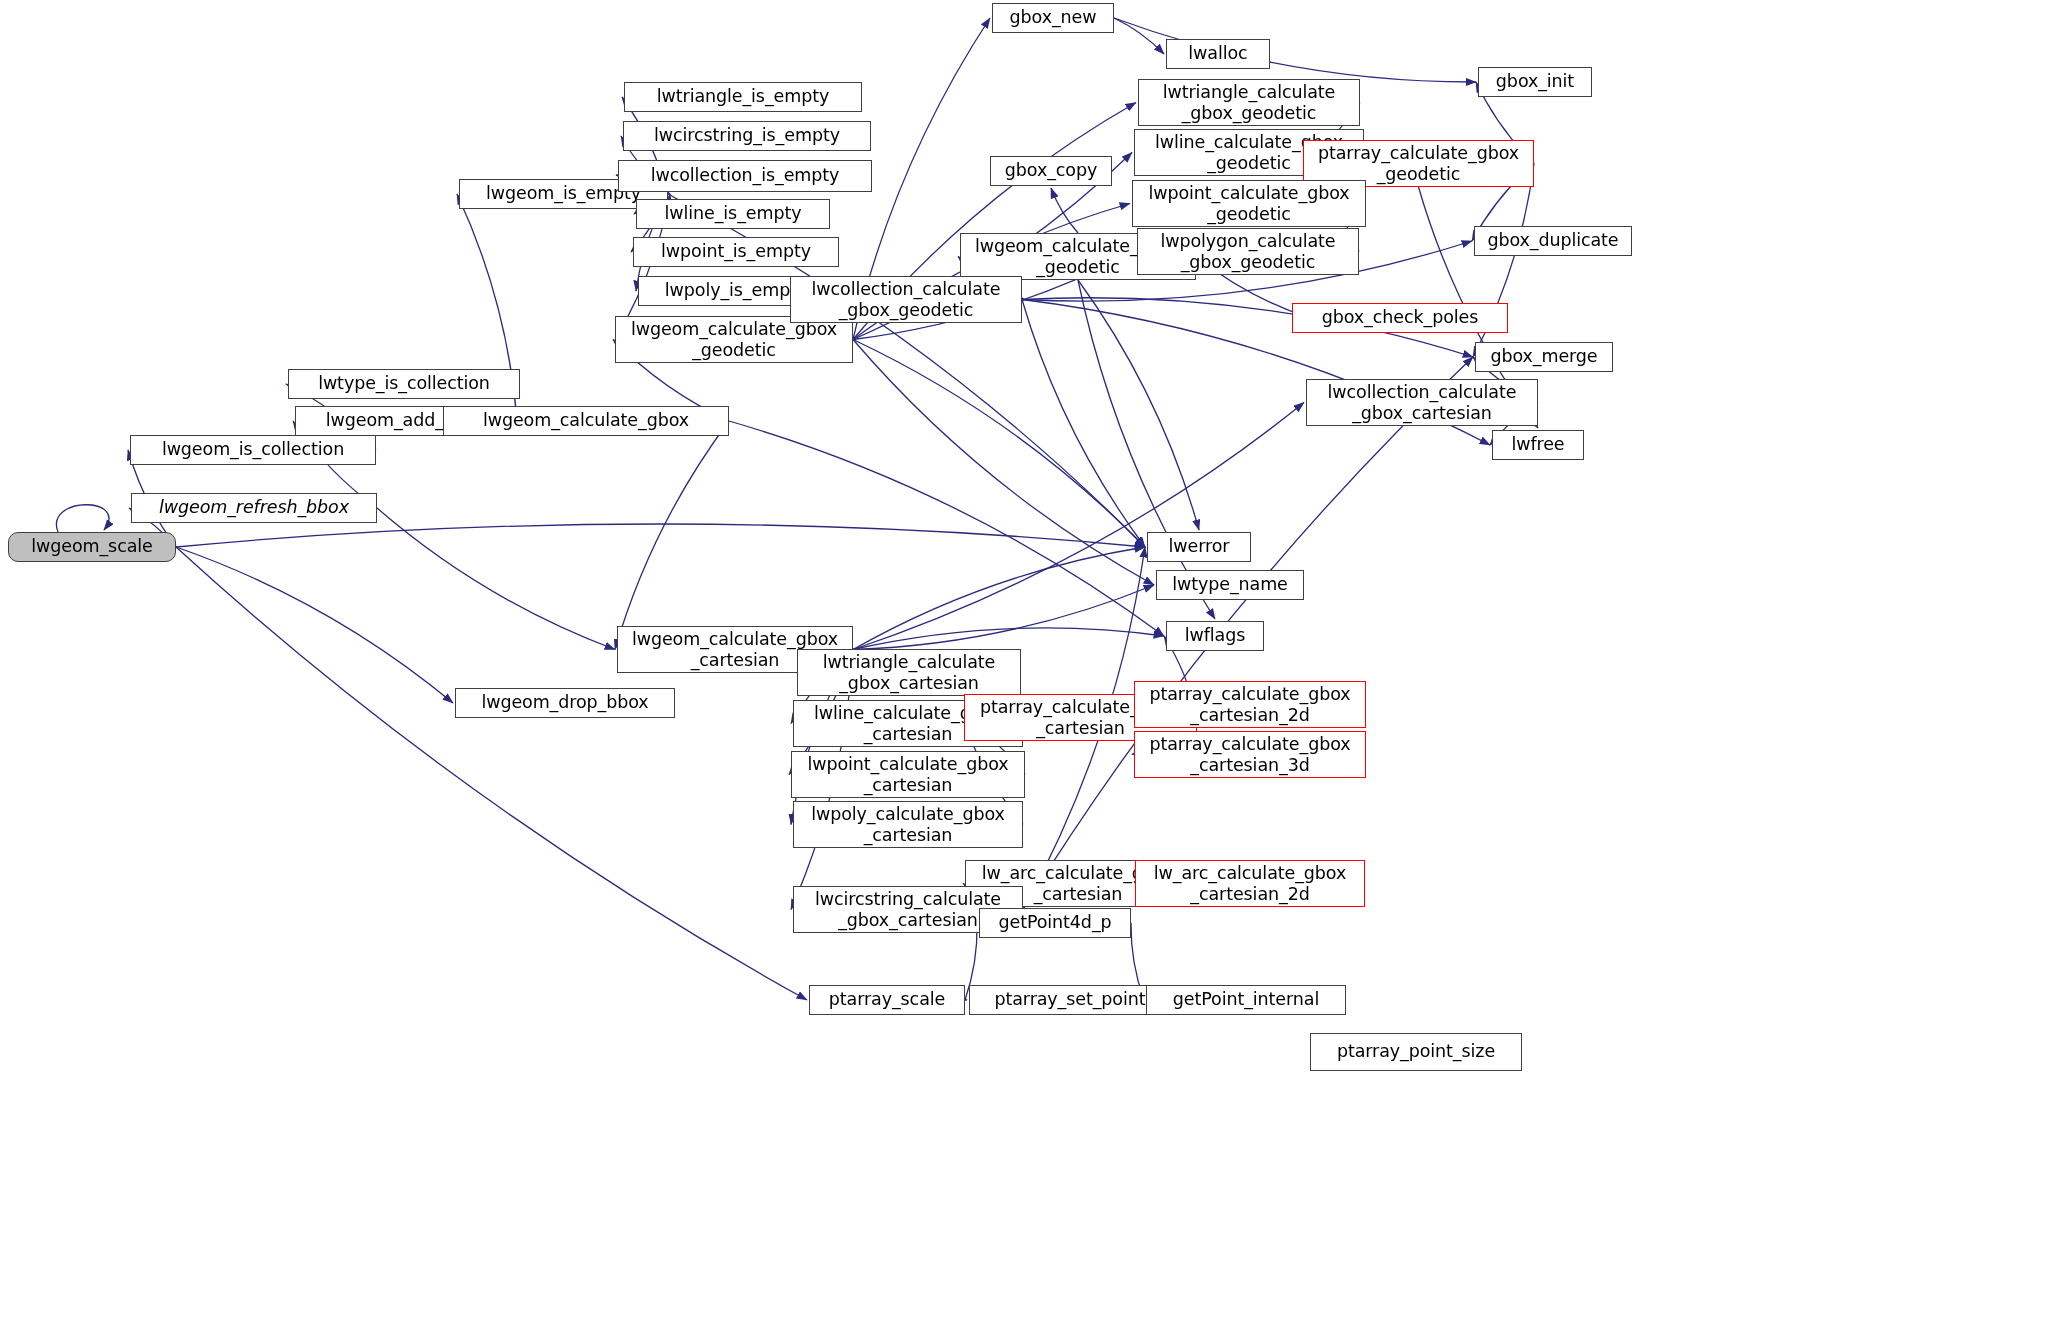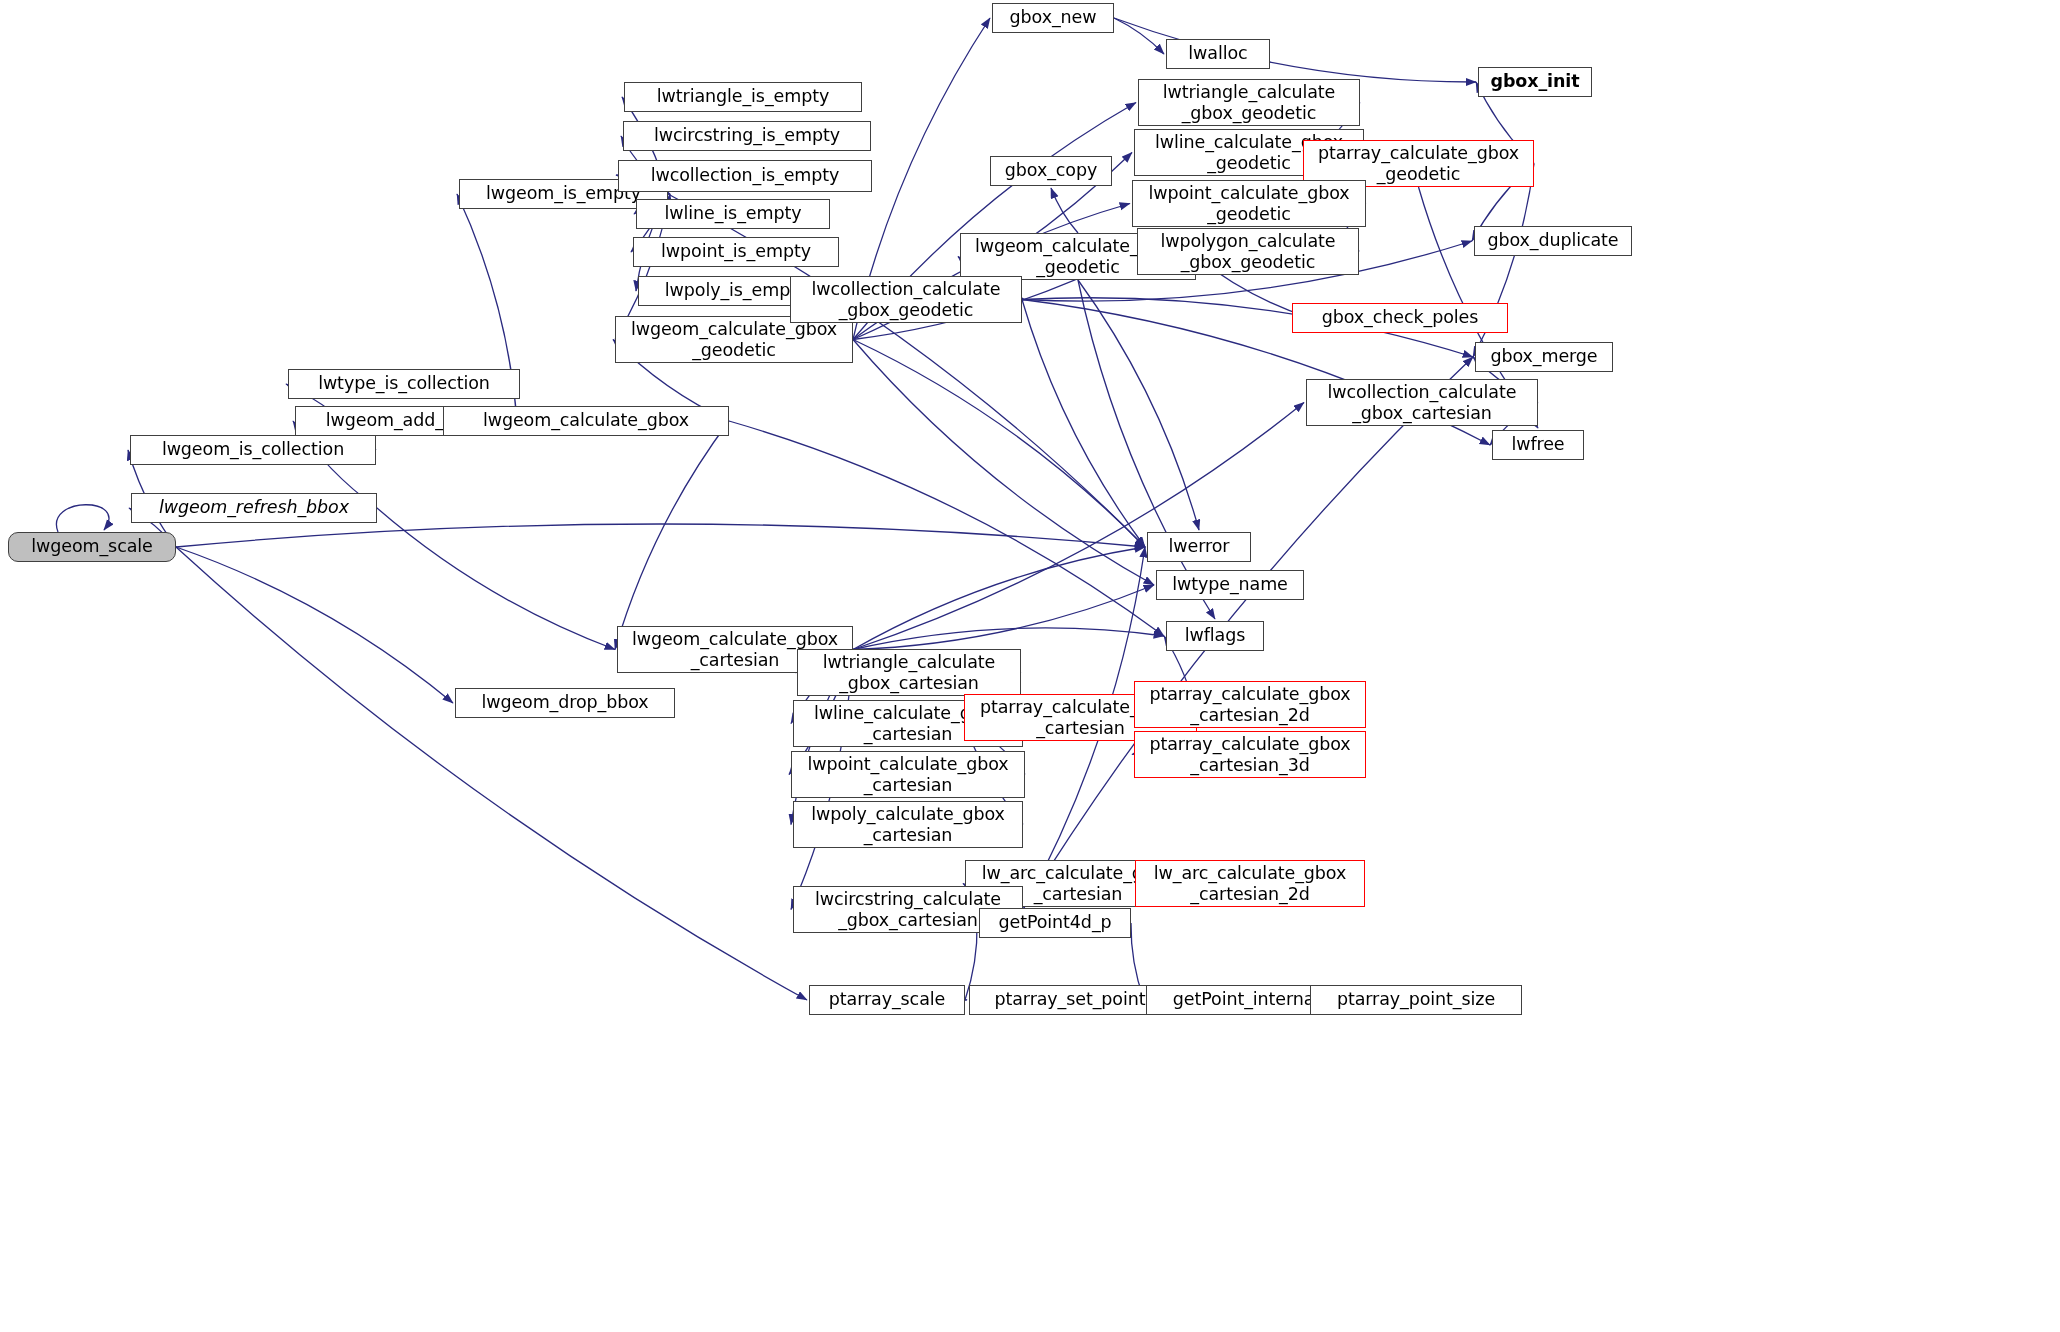--- a/index.html
+++ b/index.html
@@ -119,21 +119,21 @@
       <div class="node" style="left: 624px; top: 82px; width: 238px; height: 30px;"><span>lwtriangle_is_empty</span></div>
       <div class="node" style="left: 623px; top: 121px; width: 248px; height: 30px;"><span>lwcircstring_is_empty</span></div>
       <div class="node" style="left: 618px; top: 160px; width: 254px; height: 32px;"><span>lwcollection_is_empty</span></div>
       <div class="node" style="left: 636px; top: 199px; width: 194px; height: 30px;"><span>lwline_is_empty</span></div>
       <div class="node" style="left: 633px; top: 237px; width: 206px; height: 30px;"><span>lwpoint_is_empty</span></div>
       <div class="node" style="left: 638px; top: 276px; width: 196px; height: 30px;"><span>lwpoly_is_empty</span></div>
       <div class="node two-line" style="left: 615px; top: 316px; width: 238px; height: 47px;"><span>lwgeom_calculate_gbox
 _geodetic</span></div>
       <div class="node" style="left: 992px; top: 3px; width: 122px; height: 30px;"><span>gbox_new</span></div>
       <div class="node" style="left: 1166px; top: 39px; width: 104px; height: 30px;"><span>lwalloc</span></div>
-      <div class="node" style="left: 1478px; top: 67px; width: 114px; height: 30px; font-weight: bold;"><span>gbox_init</span></div>
+      <div class="node" style="left: 1478px; top: 67px; width: 114px; height: 30px;"><span>gbox_init</span></div>
       <div class="node two-line" style="left: 1138px; top: 79px; width: 222px; height: 47px;"><span>lwtriangle_calculate
 _gbox_geodetic</span></div>
       <div class="node two-line" style="left: 1134px; top: 129px; width: 230px; height: 47px;"><span>lwline_calculate_gbox
 _geodetic</span></div>
       <div class="node redbox two-line" style="left: 1303px; top: 140px; width: 231px; height: 47px;"><span>ptarray_calculate_gbox
 _geodetic</span></div>
       <div class="node" style="left: 990px; top: 156px; width: 122px; height: 30px;"><span>gbox_copy</span></div>
       <div class="node two-line" style="left: 1132px; top: 180px; width: 234px; height: 47px;"><span>lwpoint_calculate_gbox
 _geodetic</span></div>
       <div class="node" style="left: 1474px; top: 226px; width: 158px; height: 30px;"><span>gbox_duplicate</span></div>
@@ -171,15 +171,15 @@
       <div class="node two-line" style="left: 965px; top: 860px; width: 226px; height: 47px;"><span>lw_arc_calculate_gbox
 _cartesian</span></div>
       <div class="node redbox two-line" style="left: 1135px; top: 860px; width: 230px; height: 47px;"><span>lw_arc_calculate_gbox
 _cartesian_2d</span></div>
       <div class="node two-line" style="left: 793px; top: 886px; width: 230px; height: 47px;"><span>lwcircstring_calculate
 _gbox_cartesian</span></div>
       <div class="node" style="left: 979px; top: 908px; width: 152px; height: 30px;"><span>getPoint4d_p</span></div>
       <div class="node" style="left: 809px; top: 985px; width: 156px; height: 30px;"><span>ptarray_scale</span></div>
       <div class="node" style="left: 969px; top: 985px; width: 224px; height: 30px;"><span>ptarray_set_point4d</span></div>
       <div class="node" style="left: 1146px; top: 985px; width: 200px; height: 30px;"><span>getPoint_internal</span></div>
-      <div class="node" style="left: 1310px; top: 985px; width: 212px; height: 30px;"><span>ptarray_point_size</span></div>
+      <div class="node" style="left: 1310px; top: 1033px; width: 212px; height: 38px;"><span>ptarray_point_size</span></div>
     </div>
 </div>
 
 </body></html>

